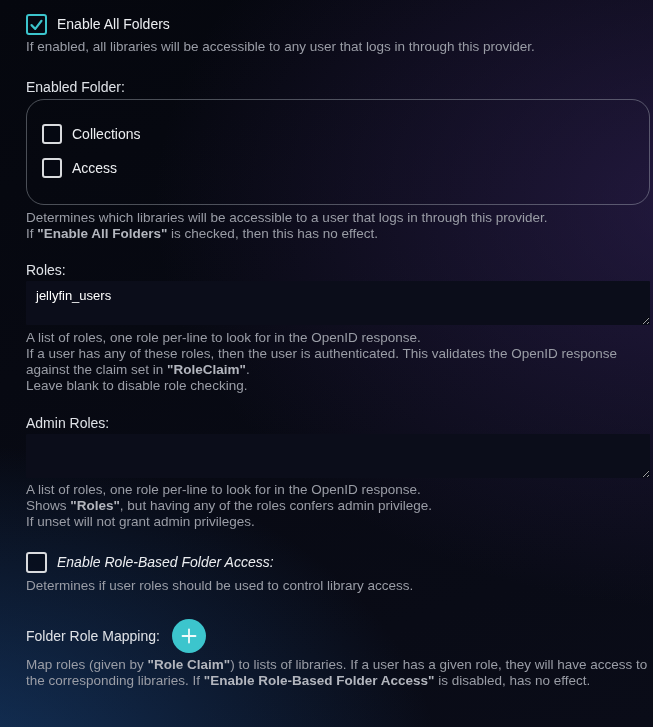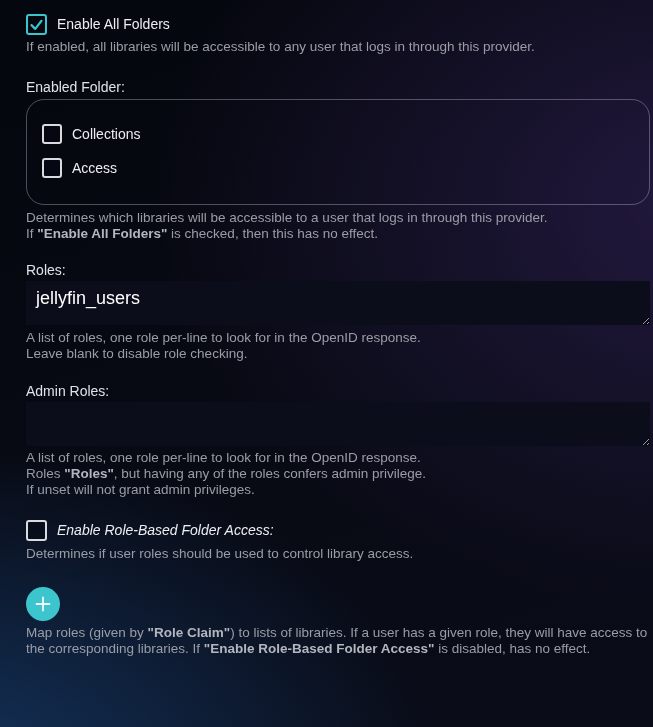--- a/index.html
+++ b/index.html
@@ -37,21 +37,21 @@
   }
   .folder-box .check-row { margin-bottom: 14px; height: 20px; }
   .folder-box .check-row:last-child { margin-bottom: 0; }
   .folder-box .checkbox { width: 16px; height: 16px; }
 
   textarea.text-area {
     display: block; width: 100%; box-sizing: border-box; height: 44px;
     margin-top: 3px; border: none; outline: none; resize: vertical;
     background: #0b0d1a; color: #ffffff;
     font-family: "Liberation Sans", "DejaVu Sans", sans-serif;
-    font-size: 18px; padding: 7px 10px; border-radius: 1px;
+    font-size: 13px; padding: 7px 10px; border-radius: 1px;
   }
 
   .mt-desc1 { margin-top: 4px; }
   .mt-sec   { margin-top: 24px; }
   .mt-desc2 { margin-top: 5px; }
   .mt-roles { margin-top: 20px; }
   .mt-desc3 { margin-top: 5px; }
   .mt-admin { margin-top: 21px; }
   .mt-desc4 { margin-top: 4px; }
   .mt-rb    { margin-top: 21px; font-style: italic; }
@@ -101,42 +101,44 @@
   </div>
   <div class="desc mt-desc2">
       <div><span>Determines which libraries will be accessible to a user that logs in through this provider.</span></div>
       <div><span>If </span><span class="b">"Enable All Folders"</span><span> is checked, then this has no effect.</span></div>
     </div>
 
   <div class="field-label mt-roles">Roles:</div>
   <textarea class="text-area" spellcheck="false" style="">jellyfin_users</textarea>
   <div class="desc mt-desc3">
       <div><span>A list of roles, one role per-line to look for in the OpenID response.</span></div>
+      <div><span>If a user has any of these roles, then the user is authenticated. This validates the OpenID response against the claim set in </span><span class="b">"RoleClaim"</span><span>.</span></div>
       <div><span>Leave blank to disable role checking.</span></div>
     </div>
 
   <div class="field-label mt-admin">Admin Roles:</div>
   <textarea class="text-area" spellcheck="false" style=""></textarea>
   <div class="desc mt-desc4">
       <div><span>A list of roles, one role per-line to look for in the OpenID response.</span></div>
-      <div><span>Roles </span><span class="b">"Roles"</span><span>, but having any of the roles confers admin privilege.</span></div>
+      <div><span>Shows </span><span class="b">"Roles"</span><span>, but having any of the roles confers admin privilege.</span></div>
       <div><span>If unset will not grant admin privileges.</span></div>
     </div>
 
   <div class="check-row mt-rb">
     <span class="checkbox">
       
     </span>
     <span class="check-label">Enable Role-Based Folder Access:</span>
   </div>
   <div class="desc mt-desc5">
       <div><span>Determines if user roles should be used to control library access.</span></div>
     </div>
 
   <div class="mapping-row mt-map">
+    <span class="field-label">Folder Role Mapping:</span>
     <button class="add-btn">
       <svg viewBox="0 0 16 16">
         <line x1="8" y1="1.5" x2="8" y2="14.5" stroke="#f2fbfb" stroke-width="1.8" stroke-linecap="round"></line>
         <line x1="1.5" y1="8" x2="14.5" y2="8" stroke="#f2fbfb" stroke-width="1.8" stroke-linecap="round"></line>
       </svg>
     </button>
   </div>
   <div class="desc mt-desc6">
       <div><span>Map roles (given by </span><span class="b">"Role Claim"</span><span>) to lists of libraries. If a user has a given role, they will have access to the corresponding libraries. If </span><span class="b">"Enable Role-Based Folder Access"</span><span> is disabled, has no effect.</span></div>
     </div>

